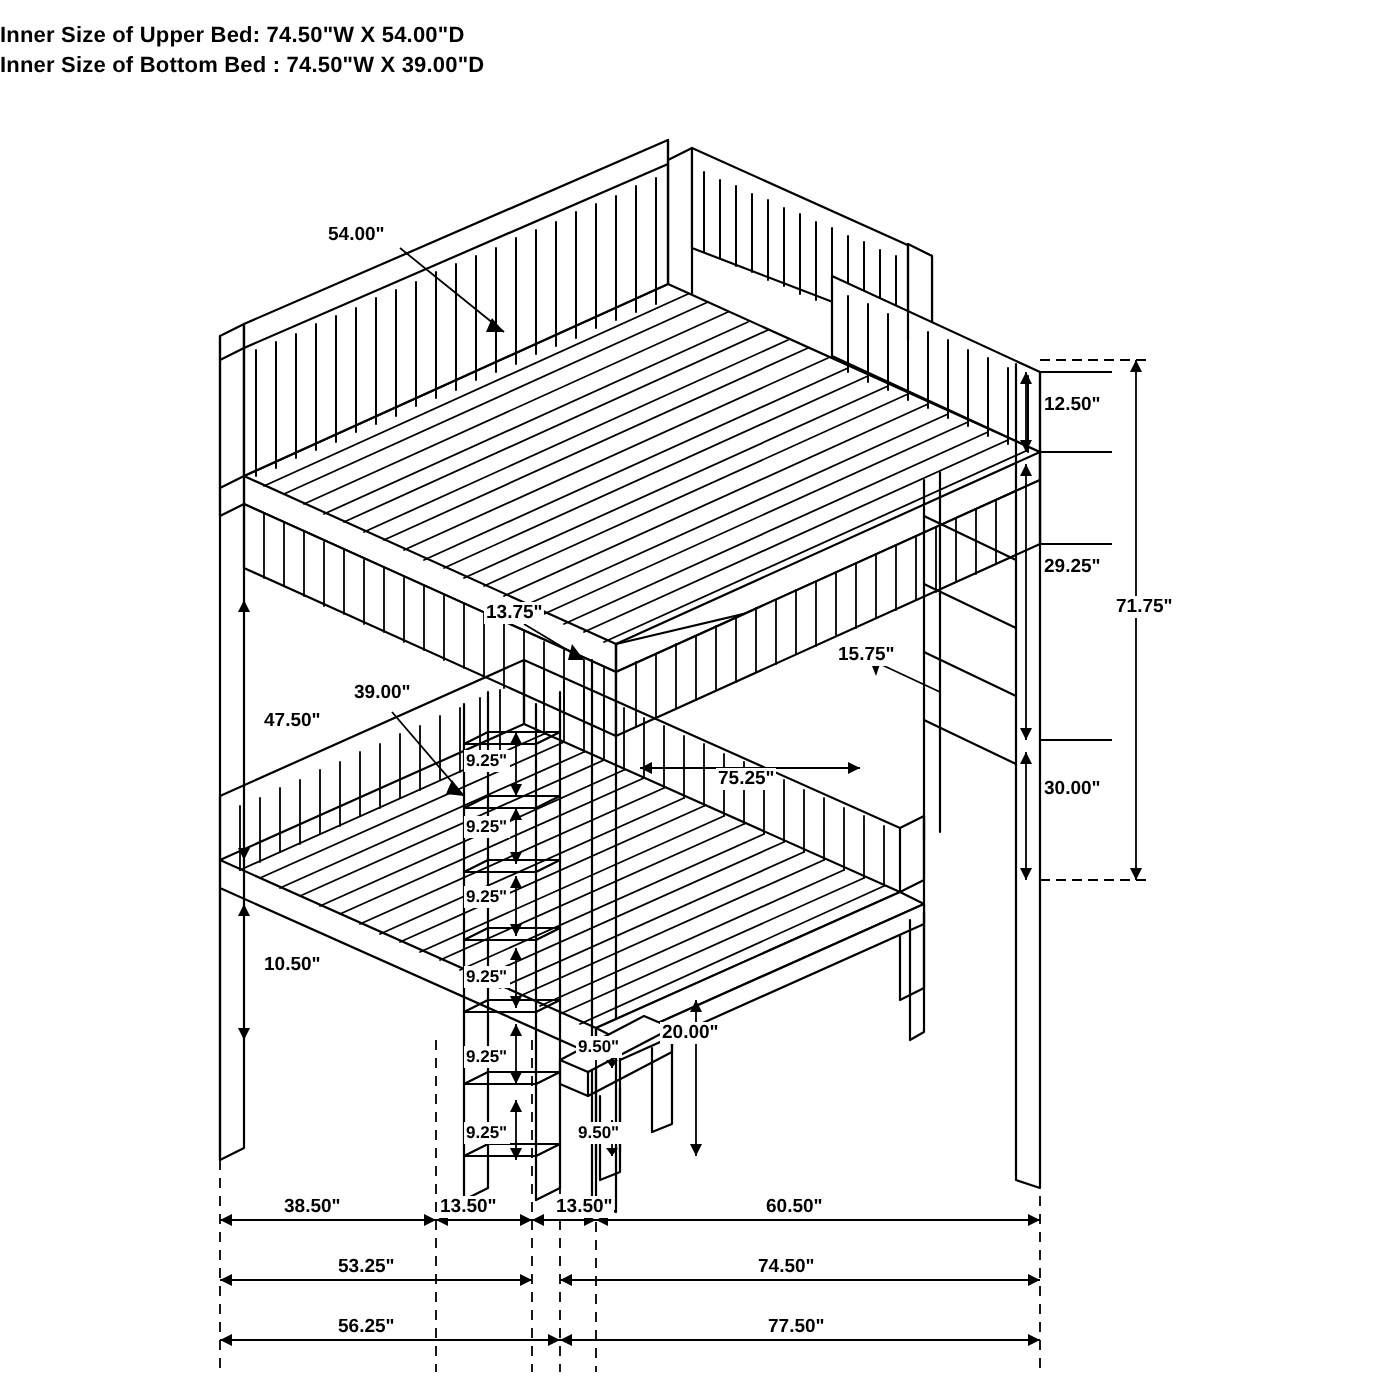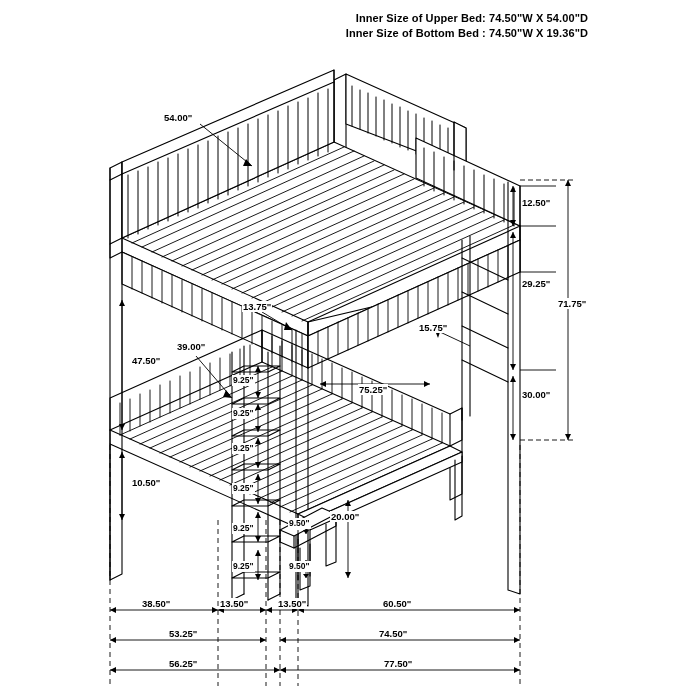--- a/index.html
+++ b/index.html
@@ -12,21 +12,21 @@
     width: 700px;
     height: 700px;
     background: #ffffff;
     font-family: "Liberation Sans", sans-serif;
     overflow: hidden;
   }
   .hdr {
     position: absolute;
     left: 0;
     width: 588px;
-    text-align: right;
+    text-align: left;
     font-size: 11px;
     font-weight: bold;
     color: #000;
     letter-spacing: 0.1px;
   }
   #hdr1 { top: 12px; }
   #hdr2 { top: 27px; }
 
   svg.layer {
     position: absolute;
@@ -46,21 +46,21 @@
     line-height: 11px;
   }
   .dimlabel.sm { font-size: 8.5px; }
 </style>
 </head>
 <body>
 
 <div id="page">
 
   <div class="hdr" id="hdr1">Inner Size of Upper Bed: 74.50"W X 54.00"D</div>
-  <div class="hdr" id="hdr2">Inner Size of Bottom Bed : 74.50"W X 19.36"D</div>
+  <div class="hdr" id="hdr2">Inner Size of Bottom Bed : 74.50"W X 39.00"D</div>
 
   <svg class="layer" viewBox="0 0 700 700">
     <g stroke="#000000" fill="none" stroke-width="1.1" stroke-linecap="round" stroke-linejoin="round">
 
       <path d="M334 80 L346 74 L346 170 L334 176 Z" fill="#ffffff"></path>
       <path d="M346 74 L466 128 L466 170 L346 124 Z" fill="#ffffff"></path>
       <path d="M454 122 L466 128 L466 176 L454 170 Z" fill="#ffffff"></path>
       <path d="M352 86 L352 126 M360 90 L360 129 M368 93 L368 133 M376 97 L376 136 M384 100 L384 140 M392 104 L392 143 M400 107 L400 147 M408 111 L408 150 M416 114 L416 154 M424 118 L424 157 M432 121 L432 161 M440 125 L440 164 M448 128 L448 168" stroke-width="1"></path>
       <path d="M334 176 L346 170"></path>
 

